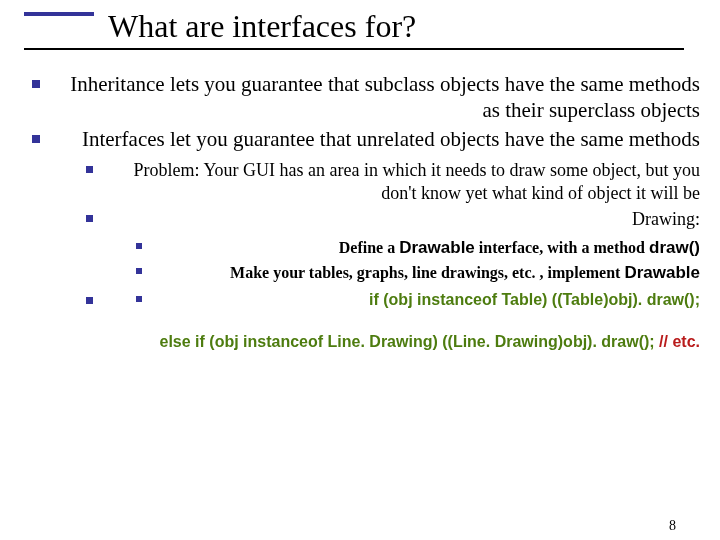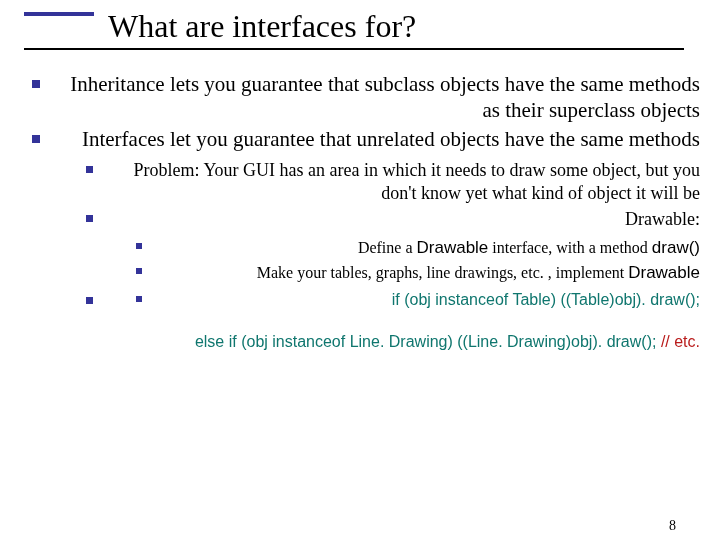--- a/index.html
+++ b/index.html
@@ -93,20 +93,21 @@
     top: 7px;
     width: 7px;
     height: 7px;
     background: #333399;
   }
 
   ul.b3 {
     list-style: none;
     margin: 6px 0 4px 0;
     padding: 0 0 0 30px;
+    font-weight: bold;
   }
   ul.b3 > li {
     position: relative;
     padding-left: 18px;
     font-size: 16px;
     line-height: 1.3;
     margin-bottom: 3px;
   }
   ul.b3 > li::before {
     content: "";
@@ -116,21 +117,21 @@
     width: 6px;
     height: 6px;
     background: #333399;
   }
   .code-lg {
     font-family: Verdana, Geneva, sans-serif;
     font-size: 17px;
     color: #000;
   }
   .pink {
-    color: #0f766e;
+    color: #4d7c0f;
     font-family: Verdana, Geneva, sans-serif;
   }
   .comment {
     color: #b91c1c;
     font-family: Verdana, Geneva, sans-serif;
   }
   .italic { }
 
   .page-num {
     position: absolute;
@@ -159,21 +160,21 @@
         <span>Inheritance lets you guarantee that subclass objects have the same methods as their superclass objects</span>
       </li>
       <li>
         <span>Interfaces let you guarantee that unrelated objects have the same methods</span>
 
         <ul class="b2">
           <li>
             <span>Problem: Your GUI has an area in which it needs to </span><span class="italic">draw</span><span> some object, but you don't know yet what kind of object it will be</span>
           </li>
           <li>
-            <span>Drawable:</span>
+            <span>Drawing:</span>
 
             <ul class="b3">
               <li>
                 <span>Define a </span><span class="code-lg">Drawable</span><span> interface, with a method </span><span class="code-lg">draw()</span>
               </li>
               <li>
                 <span>Make your tables, graphs, line drawings, etc. , implement </span><span class="code-lg">Drawable</span>
               </li>
             </ul>
           </li>

